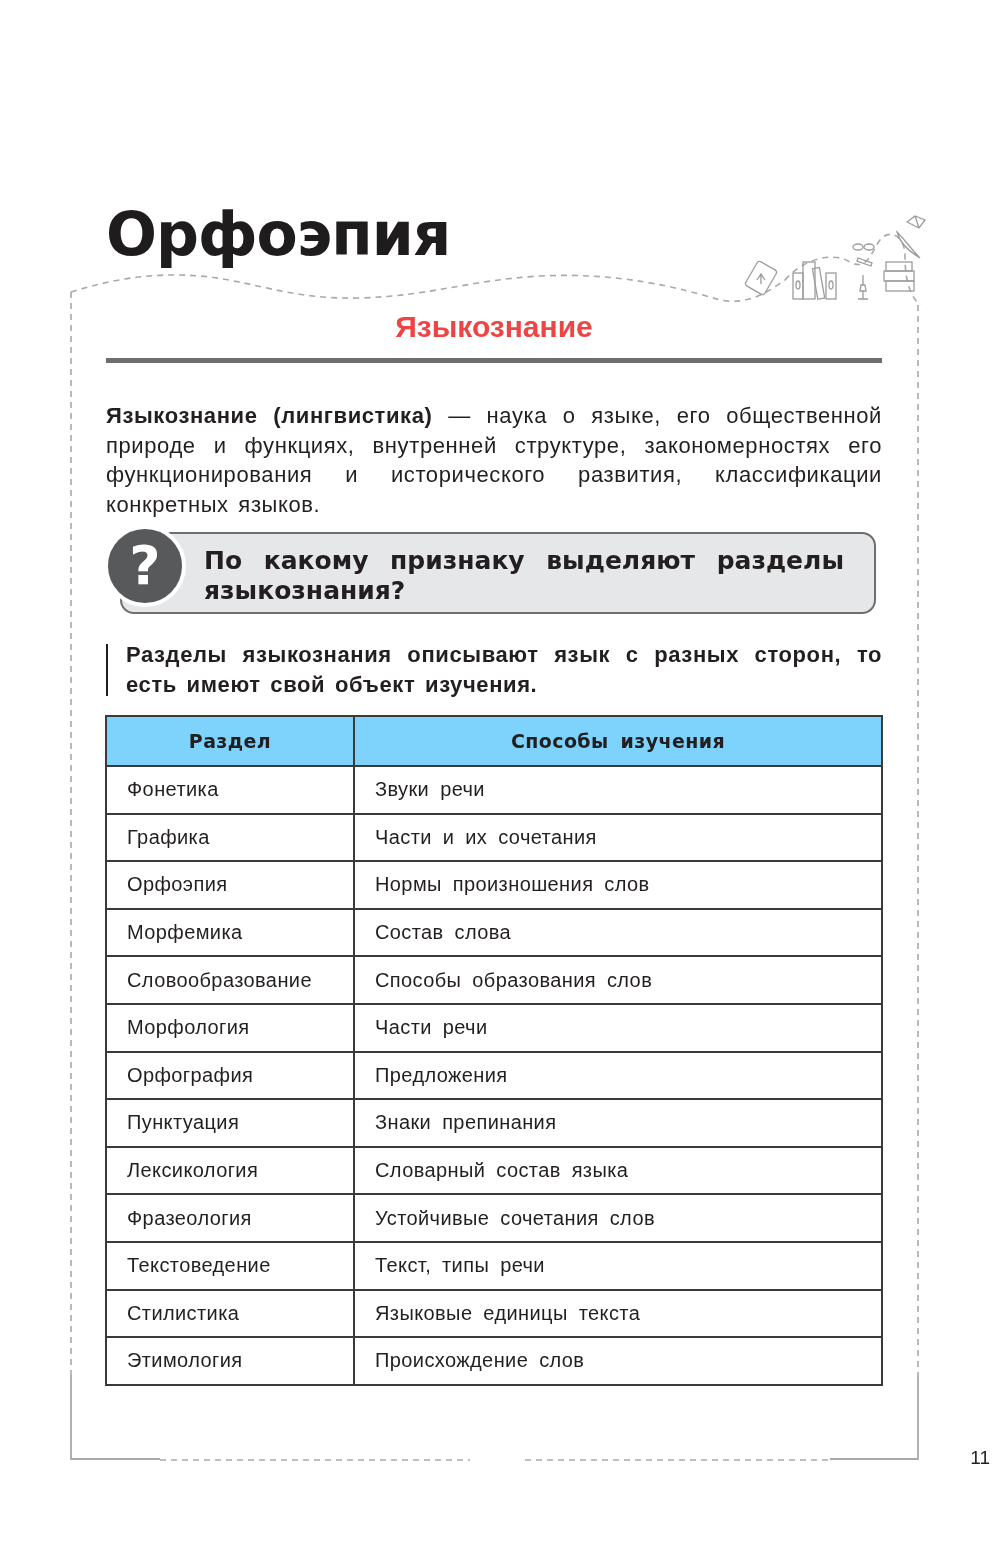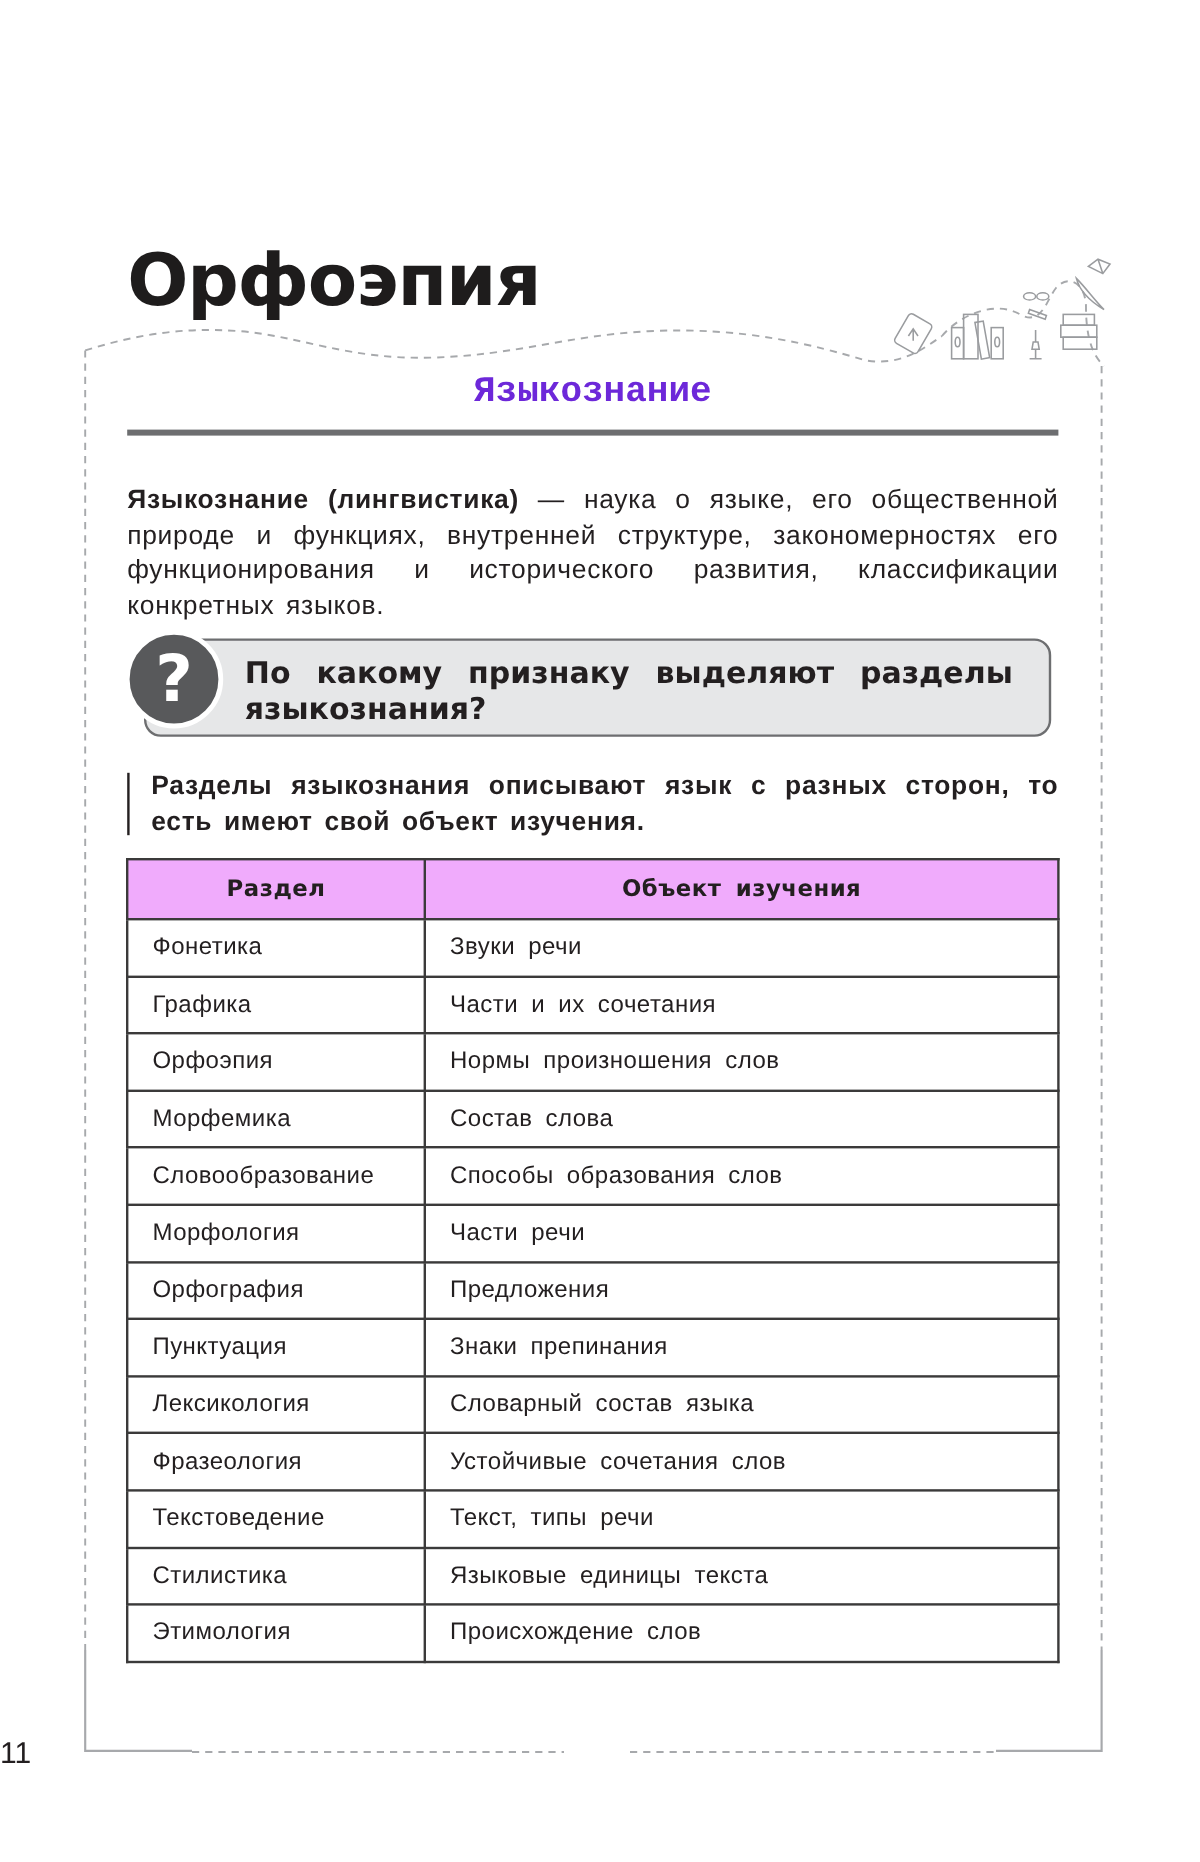--- a/index.html
+++ b/index.html
@@ -3,46 +3,46 @@
 <meta charset="utf-8">
 <style>
   html, body { margin: 0; padding: 0; background: #ffffff; }
   body { width: 1000px; height: 1552px; position: relative; overflow: hidden;
          font-family: "Liberation Sans", sans-serif; color: #231f20; }
   .chapter-title { position: absolute; left: 106px; top: 108px; margin: 0;
          font-family: "DejaVu Sans", sans-serif; font-weight: bold; font-size: 60px;
          line-height: 84px; letter-spacing: -1px; color: #1e1c1c; }
   .frame-svg { position: absolute; left: 0; top: 0; width: 1000px; height: 1552px; pointer-events: none; }
   .section-title { position: absolute; left: 106px; width: 776px; top: 310px; text-align: center;
-         font-family: Liberation Mono, monospace; font-weight: bold; font-size: 30px; color: #6d28d9; margin: 0; }
+         font-family: Liberation Sans, sans-serif; font-weight: bold; font-size: 30px; color: #ef4444; margin: 0; }
   .section-rule { position: absolute; left: 106px; top: 358px; width: 776px; height: 5px; background: #6d6e70; }
   .definition { position: absolute; left: 106px; top: 401px; width: 776px; margin: 0;
          font-size: 22px; line-height: 29.5px; text-align: justify; letter-spacing: 0.6px; word-spacing: 3px; }
   .definition b { font-weight: bold; }
   .question-box { position: absolute; left: 120px; top: 532px; width: 756px; height: 82px;
          background: #e6e7e8; border: 2.5px solid #6d6e70; border-radius: 14px; box-sizing: border-box; }
   .question-text { position: absolute; left: 204px; top: 546px; width: 640px; margin: 0;
          font-family: "DejaVu Sans", sans-serif; font-weight: bold; font-size: 25px; line-height: 30px;
          word-spacing: 6px; text-align: justify; }
   .q-icon { position: absolute; left: 106px; top: 527px; width: 74px; height: 74px; border-radius: 50%;
          background: #58595b; border: 4px solid #ffffff; box-sizing: content-box; margin-left: -2px; margin-top: -2px;
          display: flex; align-items: center; justify-content: center; color: #fff;
          font-family: "DejaVu Sans", sans-serif; font-weight: bold; font-size: 54px; line-height: 1; }
   .answer { position: absolute; left: 106px; top: 640px; width: 776px; font-weight: bold; }
   .answer-bar { position: absolute; left: 0; top: 4px; width: 2px; height: 52px; background: #231f20; }
   .answer-text { margin: 0 0 0 20px; font-size: 22px; line-height: 29.5px; text-align: justify;
          letter-spacing: 0.6px; word-spacing: 3px; }
   table.sections { position: absolute; left: 105px; top: 715px; width: 778px; border-collapse: collapse; }
   table.sections th, table.sections td { border: 2px solid #3b3a3a; height: 45.6px; padding: 0 0 0 20px;
          font-size: 20px; text-align: left; letter-spacing: 0.4px; word-spacing: 5px; }
-  table.sections th { background: #f0abfc; font-family: "DejaVu Sans", sans-serif; font-weight: bold;
+  table.sections th { background: #7dd3fc; font-family: "DejaVu Sans", sans-serif; font-weight: bold;
          font-size: 19px; text-align: center; padding: 0; height: 48px; }
   table.sections td.c1 { width: 226px; }
-  .page-number { position: absolute; left: 0; width: 990px; top: 1447px; text-align: left;
-         font-size: 25px; color: #231f20; }
+  .page-number { position: absolute; left: 0; width: 990px; top: 1447px; text-align: right;
+         font-size: 19px; color: #231f20; }
 </style>
 </head>
 <body>
 
 <h1 class="chapter-title">
   <br>
   <span>Орфоэпия</span>
 </h1>
 
 <svg class="frame-svg" viewBox="0 0 1000 1552">
@@ -106,21 +106,21 @@
 
 <div class="answer">
   <div class="answer-bar"></div>
   <p class="answer-text">Разделы языкознания описывают язык с разных сторон, то есть имеют свой объект изучения.</p>
 </div>
 
 <table class="sections">
   <thead>
     <tr>
       <th>Раздел</th>
-      <th>Объект изучения</th>
+      <th>Способы изучения</th>
     </tr>
   </thead>
   <tbody id="table-body">
       <tr>
         <td class="c1">Фонетика</td>
         <td>Звуки речи</td>
       </tr>
       <tr>
         <td class="c1">Графика</td>
         <td>Части и их сочетания</td>

